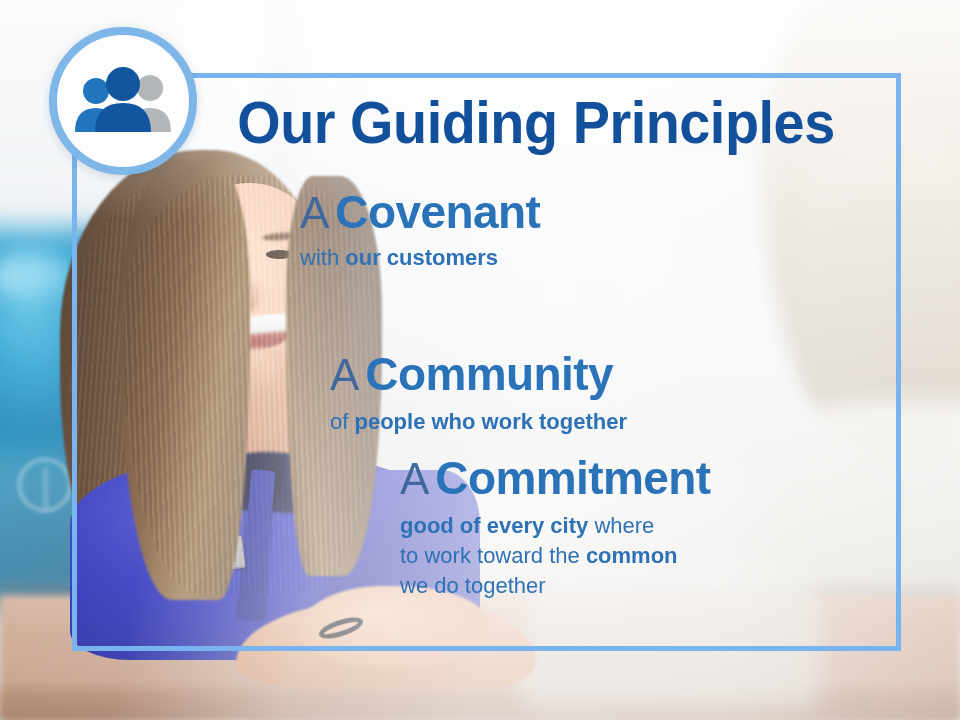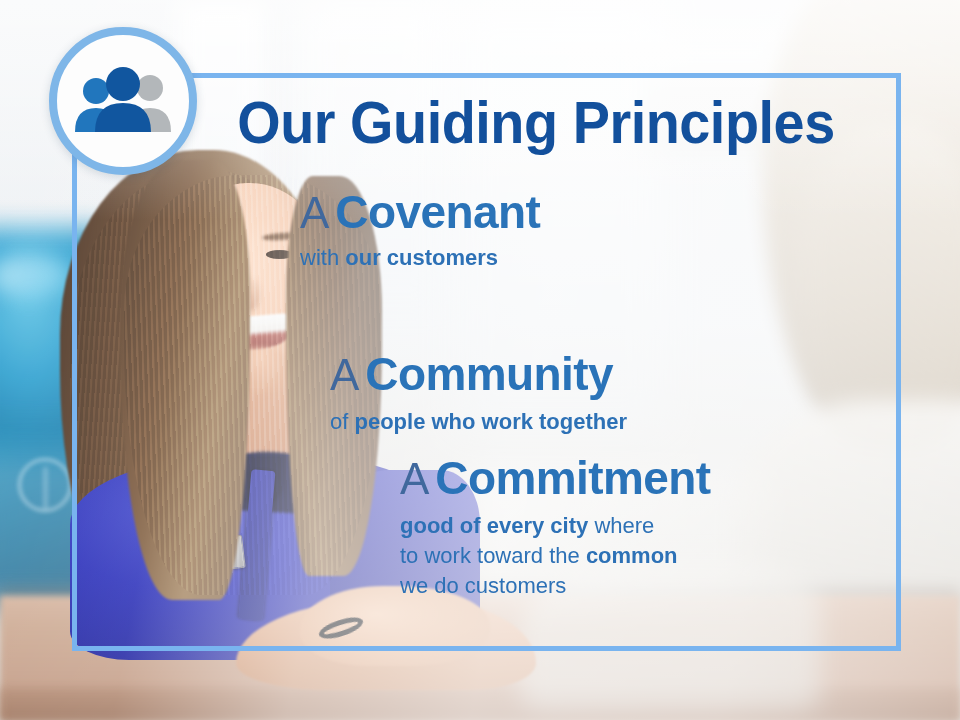--- a/index.html
+++ b/index.html
@@ -461,17 +461,17 @@
       </div>
   </div>
 
   <div class="block" id="blk-commitment">
     <div class="big">
       <span class="art">A</span><span class="word">Commitment</span>
     </div>
     <div class="small">
         <div><b>good of every city</b><span> where</span></div>
         <div><span>to work toward the </span><b>common</b></div>
-        <div><span>we do customers</span></div>
+        <div><span>we do together</span></div>
       </div>
   </div>
 
 </div>
 
 </body></html>

